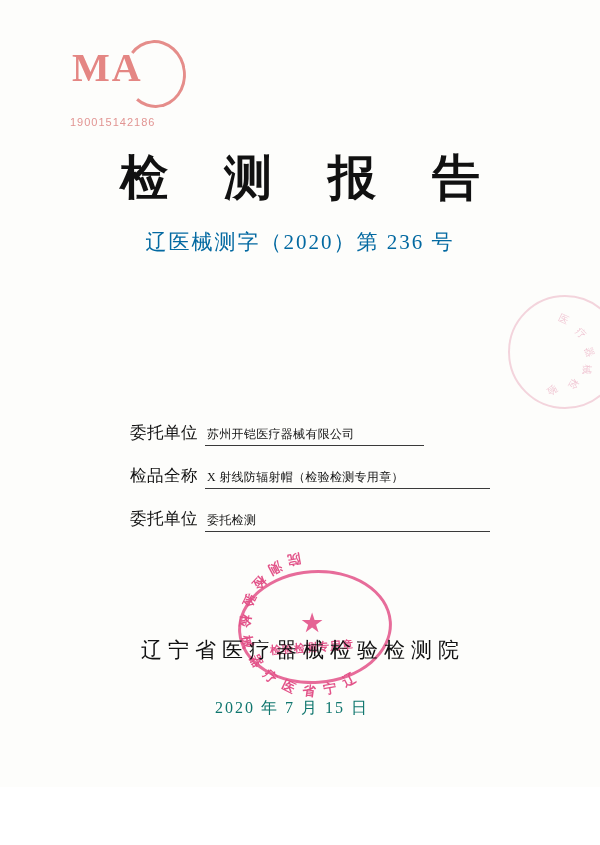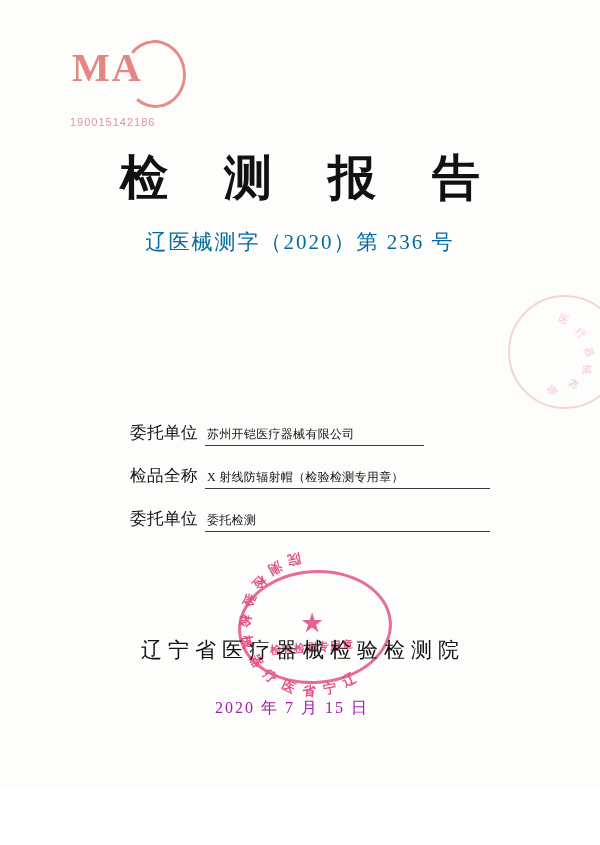--- a/index.html
+++ b/index.html
@@ -163,21 +163,21 @@
     color: #111;
   }
   .issue-date {
     position: absolute;
     left: 0;
     right: 16px;
     top: 698px;
     text-align: center;
     font-size: 16px;
     letter-spacing: 2px;
-    color: #a21caf;
+    color: #0f766e;
   }
 
   
   .seal {
     position: absolute;
     left: 238px;
     top: 570px;
     width: 152px;
     height: 112px;
     pointer-events: none;

